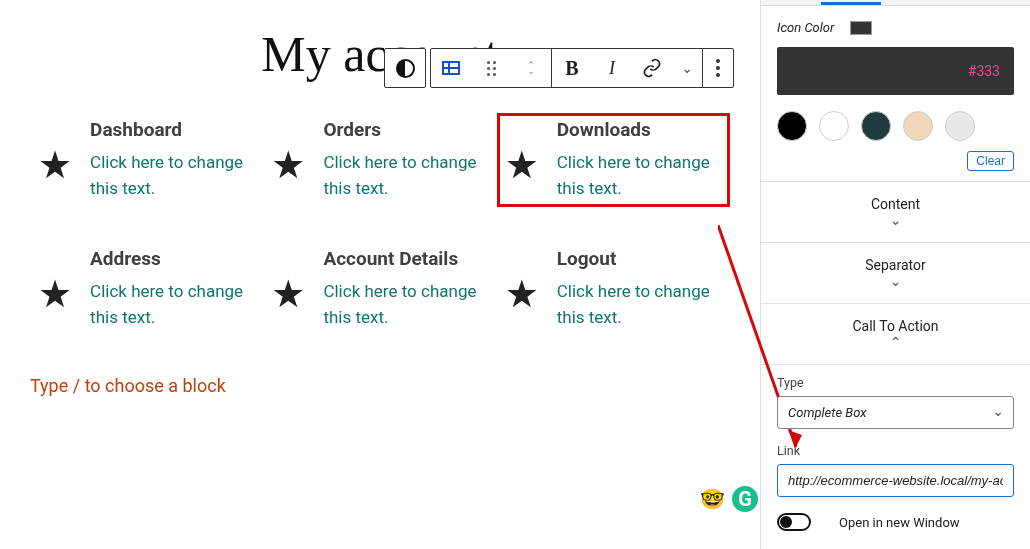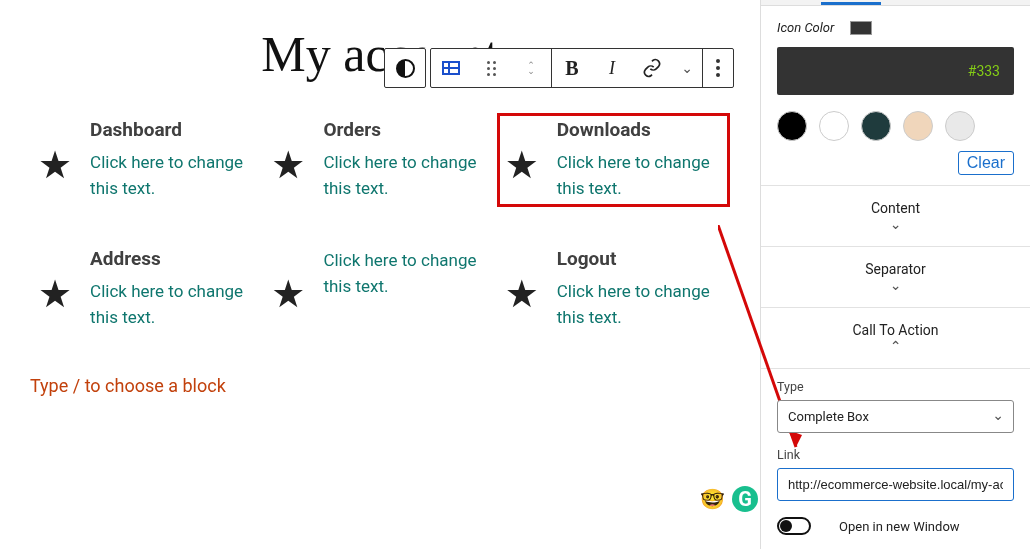--- a/index.html
+++ b/index.html
@@ -123,35 +123,35 @@
     overflow: hidden;
     font-size: 13px;
     color: #222;
   }
   .tabbar { height:6px; background:#f3f3f3; border-bottom:1px solid #ddd; position:relative;}
   .tabbar::after { content:""; position:absolute; left:60px; width:60px; height:3px; background:#1a6fcc; bottom:0;}
   .icon-color-row { display:flex; align-items:center; gap:16px; padding:14px 16px 8px;font-style:italic;}
   .swatch-sm { width:22px; height:14px; background:#333; border:1px solid #999;}
   .hex-box {
     margin: 4px 16px 10px;
-    background:#333; color:#84cc16;
+    background:#333; color:#ec4899;
     padding: 16px 14px;
     text-align:right;
     font-size:14px;
     border-radius:2px;
   }
   .palette { display:flex; gap:12px; padding: 6px 16px 6px;}
   .pal {
     width:30px; height:30px; border-radius:50%;
     border:1px solid #ccc;
   }
   .clear-btn {
     float:right;
     margin: 4px 16px 10px 0;
-    font-size:16px;
+    font-size:12px;
     color:#1a6fcc;
     background:#fff;
     border:1px solid #1a6fcc;
     padding:2px 8px;
     border-radius:3px;
     cursor:pointer;
   }
   .accordion {
     clear:both;
     border-top:1px solid #e2e2e2;
@@ -168,20 +168,21 @@
   .acc-body { padding: 10px 16px 18px; border-bottom:1px solid #e2e2e2;}
   .label { font-size:12.5px; color:#444; margin-bottom:6px; display:block;}
   .select, .textfield {
     width:100%;
     border:1px solid #888;
     border-radius:3px;
     padding:8px 10px;
     font-size:13px;
     color:#222;
     background:#fff;
+    font-style:italic;
   }
   .textfield.highlight { border:1.5px solid #1a6fcc; }
   .select-wrap { position:relative; }
   .select-wrap::after {
     content:"⌄"; position:absolute; right:10px; top:7px; color:#555; font-size:14px;
   }
   .toggle-row { display:flex; align-items:center; gap:28px; margin-top:16px;}
   .toggle {
     width:34px; height:18px; border:2px solid #111; border-radius:10px;
     position:relative; background:#fff;
@@ -296,20 +297,21 @@
     <div class="cell">
       <div class="star">★</div>
       <div>
         <h3>Address</h3>
         <p>Click here to change this text.</p>
       </div>
     </div>
     <div class="cell">
       <div class="star">★</div>
       <div>
+        <h3>Account Details</h3>
         <p>Click here to change this text.</p>
       </div>
     </div>
     <div class="cell">
       <div class="star">★</div>
       <div>
         <h3>Logout</h3>
         <p>Click here to change this text.</p>
       </div>
     </div>

